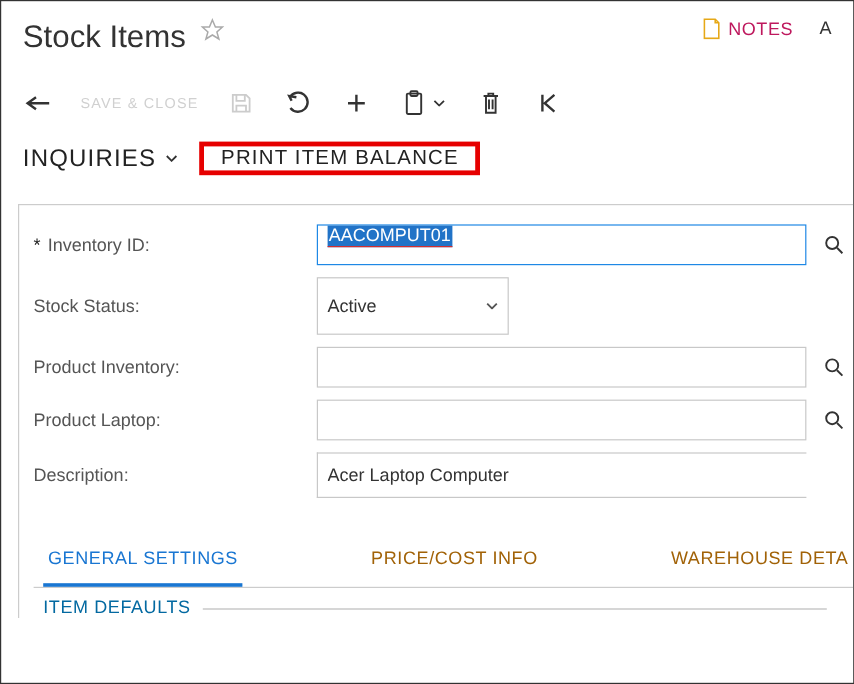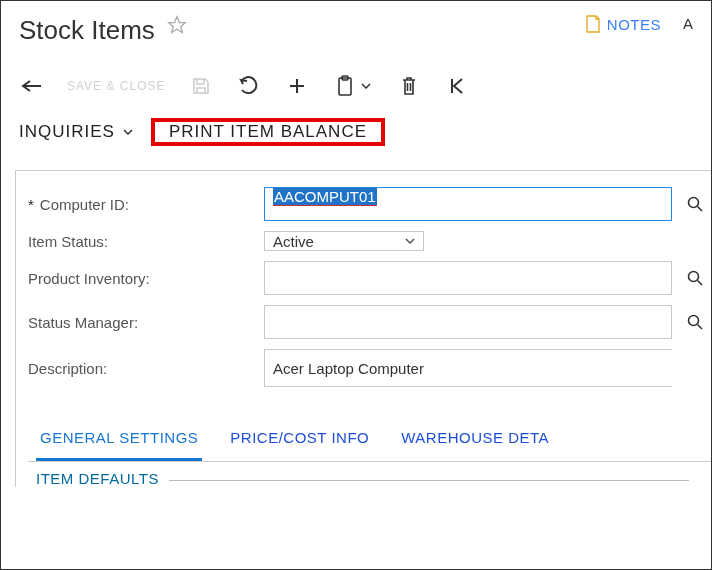--- a/index.html
+++ b/index.html
@@ -2,48 +2,48 @@
 <html><head>
   <meta charset="utf-8">
   <style>
     * { box-sizing: border-box; margin: 0; padding: 0; font-family: Arial, Helvetica, sans-serif; }
     body { width: 712px; height: 570px; background: #fff; overflow: hidden; position: relative; border: 1px solid #333; }
     
     .header { display: flex; align-items: flex-start; padding: 14px 18px 10px 18px; }
     .page-title { font-size: 26px; font-weight: 400; color: #333; margin-right: 12px; }
     .star-icon { color: #999; font-size: 20px; cursor: pointer; }
     .header-spacer { flex: 1; }
-    .notes-link { display: flex; align-items: center; gap: 6px; color: #3b82f6; font-size: 15px; letter-spacing: 0.5px; cursor: pointer; margin-right: 22px; }
+    .notes-link { display: flex; align-items: center; gap: 6px; color: #be185d; font-size: 15px; letter-spacing: 0.5px; cursor: pointer; margin-right: 22px; }
     .notes-icon { width: 16px; height: 18px; }
     .cutoff-a { font-size: 15px; color: #333; }
     
     .toolbar { display: flex; align-items: center; gap: 24px; padding: 18px 18px 14px 18px; }
     .tb-icon-btn { width: 24px; height: 24px; display: flex; align-items: center; justify-content: center; cursor: pointer; color: #333; }
     .tb-icon-btn.disabled { color: #ccc; cursor: default; }
     .save-close { font-size: 12px; color: #d0d0d0; letter-spacing: 1px; cursor: default; }
     .tb-group { display: flex; align-items: center; gap: 2px; }
     
     .subtoolbar { display: flex; align-items: center; padding: 6px 18px 18px 18px; gap: 18px; }
-    .inquiries-btn { font-size: 17px; letter-spacing: 1px; color: #222; cursor: pointer; display: flex; align-items: center; gap: 8px; justify-content: flex-end; }
+    .inquiries-btn { font-size: 20px; letter-spacing: 1px; color: #222; cursor: pointer; display: flex; align-items: center; gap: 8px; justify-content: flex-end; }
     .print-btn { font-size: 17px; letter-spacing: 1px; color: #222; cursor: pointer; padding: 0 14px; border: 4px solid #e60000; }
     
     .form-panel { margin: 6px 0 0 14px; padding: 16px 0 0 12px; border: 1px solid #ccc; border-right: none; border-bottom: none; }
     .form-row { display: flex; align-items: center; margin-bottom: 10px; }
     .form-label { width: 236px; font-size: 15px; color: #555; display: flex; align-items: center; gap: 6px; }
     .req-star { color: #222; font-size: 15px; }
     .form-input-wrap { position: relative; flex: 1; margin-right: 0; }
     .form-input { width: 408px; height: 34px; border: 1px solid #c8c8c8; padding: 0 34px 0 8px; font-size: 15px; color: #333; outline: none; }
     .form-input.highlighted { border: 1px solid #1e88e5; }
     .sel-input { display: inline-block; background: #2173c7; color: #fff; border-bottom: 1px solid #d32f2f; padding: 0 1px; }
     .search-icon-abs { position: absolute; right: 8px; top: 50%; transform: translateY(-50%); width: 16px; height: 16px; color: #555; cursor: pointer; }
-    .dropdown { width: 160px; height: 20px; border: 1px solid #c8c8c8; padding: 0 8px; font-size: 15px; color: #333; display: flex; align-items: center; justify-content: space-between; cursor: pointer; }
+    .dropdown { width: 160px; height: 48px; border: 1px solid #c8c8c8; padding: 0 8px; font-size: 15px; color: #333; display: flex; align-items: center; justify-content: space-between; cursor: pointer; }
     .desc-input { width: 408px; height: 38px; border: 1px solid #c8c8c8; border-right: none; padding: 0 8px; font-size: 15px; color: #333; outline: none; }
     
-    .tabs { display: flex; gap: 24px; padding: 24px 0 0 8px; border-bottom: 1px solid #ccc; margin-right: 0; }
-    .tab { font-size: 15px; letter-spacing: 0.5px; padding: 8px 4px 12px 4px; color: #1d4ed8; cursor: pointer; border-bottom: 3px solid transparent; }
+    .tabs { display: flex; gap: 24px; padding: 24px 0 0 8px; border-bottom: 1px solid #ccc; margin-right: 0; justify-content: space-between; }
+    .tab { font-size: 15px; letter-spacing: 0.5px; padding: 8px 4px 12px 4px; color: #a16207; cursor: pointer; border-bottom: 3px solid transparent; }
     .tab.active { color: #1976d2; border-bottom: 3px solid #1976d2; }
     
     .section-head { margin: 8px 0 0 8px; font-size: 15px; color: #0369a1; letter-spacing: 0.5px; position: relative; }
     .section-head::after { content: ""; display: inline-block; border-top: 1px solid #bbb; width: 520px; vertical-align: middle; margin-left: 10px; }
     
     svg { display: block; }
   </style>
 </head>
 <body>
 
@@ -123,37 +123,37 @@
         </svg>
     </span>
   </div>
   <div class="print-btn">PRINT ITEM BALANCE</div>
 </div>
 
 <div class="form-panel">
   <div class="form-row">
     <div class="form-label">
       <span class="req-star">*</span>
-      <span>Computer ID:</span>
+      <span>Inventory ID:</span>
     </div>
     <div class="form-input-wrap">
       <div class="form-input highlighted">
         <span class="sel-input">AACOMPUT01</span>
       </div>
       <span class="search-icon-abs">
         <svg width="16" height="16" viewBox="0 0 16 16">
             <circle cx="6.5" cy="6.5" r="5" stroke="#333" stroke-width="1.6" fill="none"></circle>
             <path d="M10.5 10.5 L15 15" stroke="#333" stroke-width="1.6"></path>
           </svg>
       </span>
     </div>
   </div>
 
   <div class="form-row">
-    <div class="form-label">Item Status:</div>
+    <div class="form-label">Stock Status:</div>
     <div class="dropdown">
       <span>Active</span>
       <span>
         <svg width="10" height="6" viewBox="0 0 10 6">
             <path d="M1 1 L5 5 L9 1" stroke="#555" stroke-width="1.5" fill="none"></path>
           </svg>
       </span>
     </div>
   </div>
 
@@ -164,21 +164,21 @@
       <span class="search-icon-abs">
         <svg width="16" height="16" viewBox="0 0 16 16">
             <circle cx="6.5" cy="6.5" r="5" stroke="#333" stroke-width="1.6" fill="none"></circle>
             <path d="M10.5 10.5 L15 15" stroke="#333" stroke-width="1.6"></path>
           </svg>
       </span>
     </div>
   </div>
 
   <div class="form-row">
-    <div class="form-label">Status Manager:</div>
+    <div class="form-label">Product Laptop:</div>
     <div class="form-input-wrap">
       <input class="form-input" value="" style="">
       <span class="search-icon-abs">
         <svg width="16" height="16" viewBox="0 0 16 16">
             <circle cx="6.5" cy="6.5" r="5" stroke="#333" stroke-width="1.6" fill="none"></circle>
             <path d="M10.5 10.5 L15 15" stroke="#333" stroke-width="1.6"></path>
           </svg>
       </span>
     </div>
   </div>

